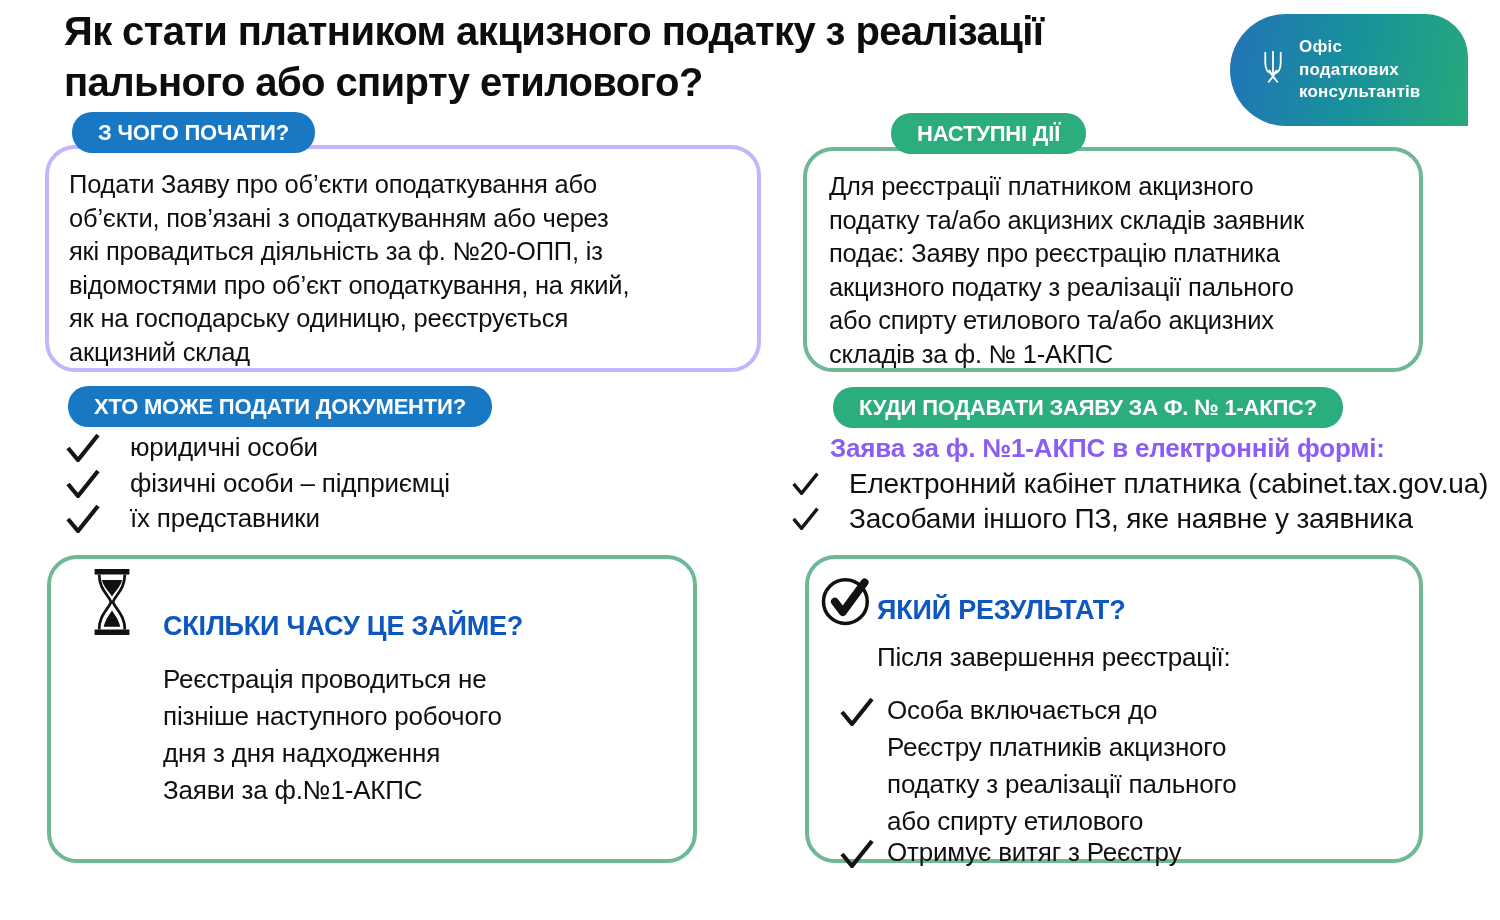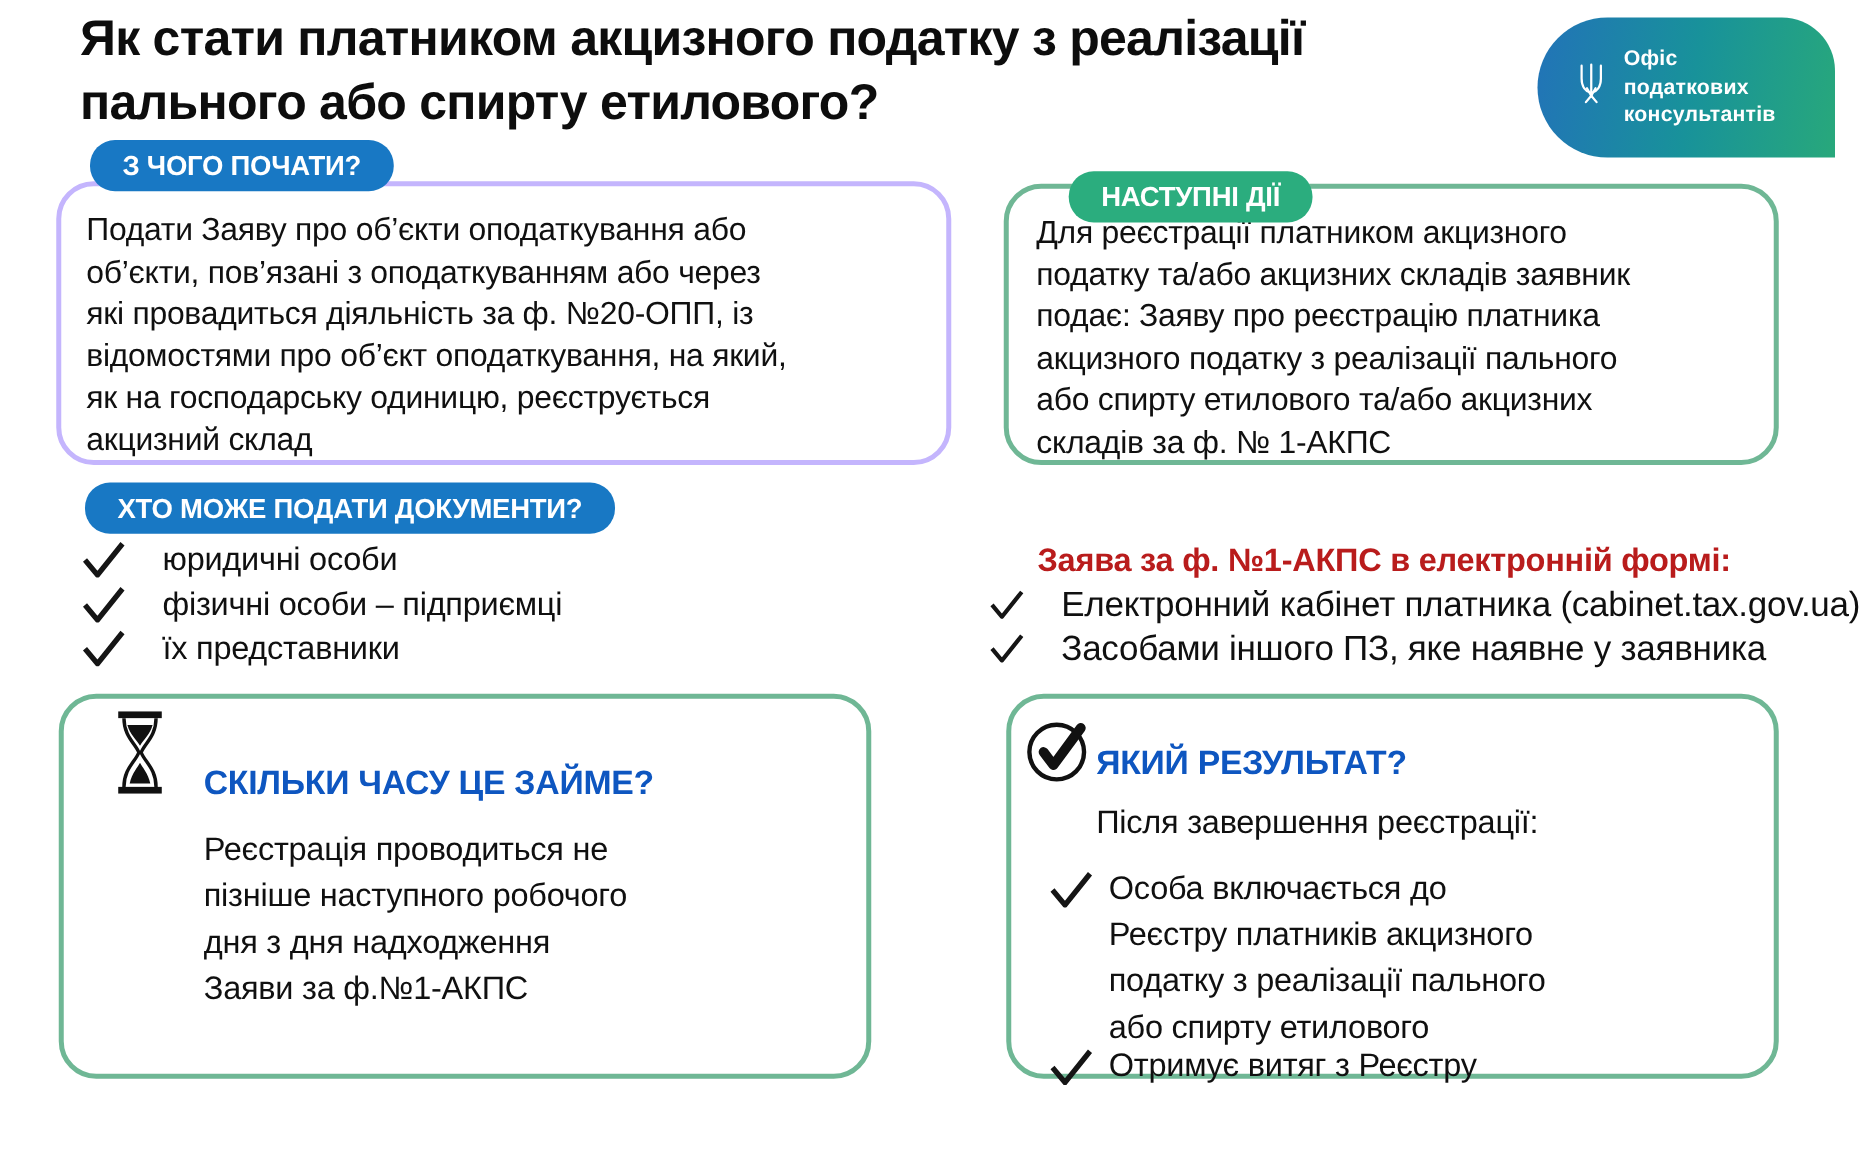--- a/index.html
+++ b/index.html
@@ -26,38 +26,38 @@
 
   
   .badge{
     position:absolute;height:39px;line-height:39px;border-radius:20px;
     color:#ffffff;font-weight:700;font-size:22px;padding:1px 26px;white-space:nowrap;z-index:5;
     letter-spacing:-0.2px;
   }
   .badge-blue{background:#1878c4;}
   .badge-green{background:#2bad7e;}
   #badge-start{left:72px;top:112px;}
-  #badge-next{left:855px;top:113px;margin-top:24px;}
+  #badge-next{left:891px;top:113px;}
   #badge-who{left:68px;top:386px;}
   #badge-where{left:833px;top:387px;}
 
   
   .card{position:absolute;border-radius:30px;background:#ffffff;box-sizing:border-box;}
   #card-start{left:45px;top:145px;width:716px;height:227px;border:4px solid #c4b5fd;padding:19px 20px 0 20px;}
   #card-next{left:803px;top:147px;width:620px;height:225px;border:4px solid #6fb795;padding:19px 22px 0 22px;}
   #card-time{left:47px;top:555px;width:650px;height:308px;border:4px solid #6fb795;}
   #card-result{left:805px;top:555px;width:618px;height:308px;border:4px solid #6fb795;}
   .card-text{font-size:25.5px;line-height:33.5px;color:#101010;letter-spacing:-0.2px;}
 
   
   .check-row{display:flex;align-items:center;gap:30px;}
   .check-row .lbl{font-size:26px;letter-spacing:-0.2px;}
   #who-list{position:absolute;left:66px;top:430px;}
   #who-list .check-row{height:35.5px;}
-  #where-subtitle{position:absolute;left:830px;top:433px;font-size:26px;font-weight:700;color:#b91c1c;letter-spacing:-0.2px;}
+  #where-subtitle{position:absolute;left:830px;top:433px;font-size:26px;font-weight:700;color:#8b5cf6;letter-spacing:-0.2px;}
   #where-list{position:absolute;left:792px;top:466px;}
   #where-list .check-row{height:35px;}
   #where-list .lbl{font-size:28px;}
 
   
   .h-blue{position:absolute;font-size:27px;font-weight:700;color:#0e56c0;letter-spacing:-0.2px;}
   #time-icon{position:absolute;left:37px;top:10px;}
   #time-heading{left:112px;top:52px;}
   #time-body{position:absolute;left:112px;top:102px;font-size:26px;line-height:37px;letter-spacing:-0.2px;}
   #result-icon{position:absolute;left:11px;top:12px;}
@@ -130,20 +130,21 @@
       <span class="lbl">фізичні особи – підприємці</span>
     </div>
     <div class="check-row">
       <svg width="34" height="29" viewBox="0 0 34 29">
           <path d="M2 15 L12 27 L32 2" fill="none" stroke="#151515" stroke-width="4.2"></path>
         </svg>
       <span class="lbl">їх представники</span>
     </div>
   </div>
 
+  <div class="badge badge-green" id="badge-where">КУДИ ПОДАВАТИ ЗАЯВУ ЗА Ф. № 1-АКПС?</div>
   <div id="where-subtitle">Заява за ф. №1-АКПС в електронній формі:</div>
   <div id="where-list">
     <div class="check-row">
       <svg width="27" height="23" viewBox="0 0 34 29">
           <path d="M2 15 L12 27 L32 2" fill="none" stroke="#151515" stroke-width="4.2"></path>
         </svg>
       <span class="lbl">Електронний кабінет платника (cabinet.tax.gov.ua)</span>
     </div>
     <div class="check-row">
       <svg width="27" height="23" viewBox="0 0 34 29">

